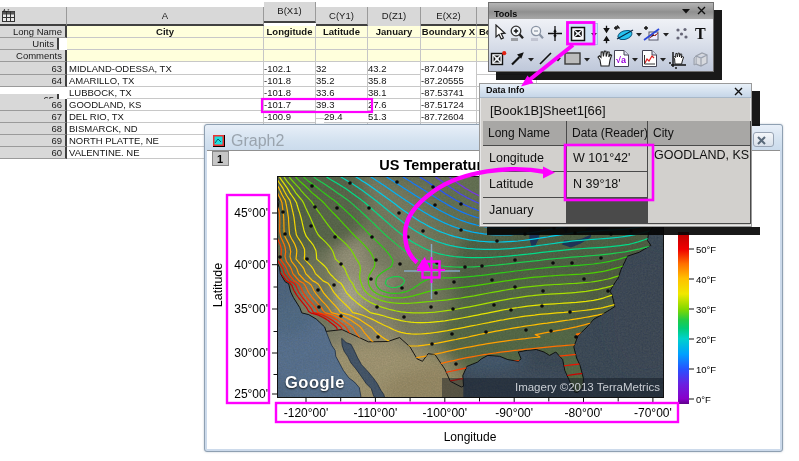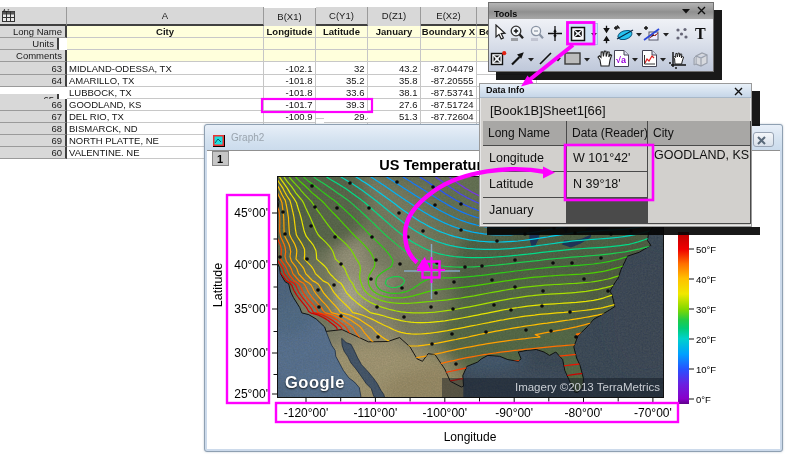--- a/index.html
+++ b/index.html
@@ -6,21 +6,21 @@
 #page{position:relative;width:799px;height:461px}
 #sheet{position:absolute;left:0;top:0;width:537px;height:160px;font-size:9.5px;color:#141414;z-index:1}
 .sh{position:absolute;background:#d8d8d8;text-align:center;border-right:1px solid #9a9a9a;border-bottom:1px solid #9a9a9a;color:#1a1a1a}
 .shc{border-bottom:2px solid #404040}
 .shr{border-right:2px solid #404040;text-align:right;padding-right:3px}
 .sc{position:absolute;background:#fff;border-right:1px solid #c6c6c6;border-bottom:1px solid #c8c8c8;white-space:nowrap;overflow:hidden}
 .yel{background:#ffffdc}
 .bold{font-weight:bold}
 .ctr{text-align:center}
 .lft{text-align:left;padding-left:2px}
-.rgt{text-align:right;padding-right:2.5px}
+.rgt{padding-right:2.5px}
 #gwin{position:absolute;left:204px;top:124px;width:579px;height:328px;background:#ccdaeb;
  border:1px solid #8fa0b2;border-radius:3px;z-index:20;box-shadow:0 0 2px rgba(120,140,160,0.5)}
 #gtitle{position:absolute;left:0;top:0;right:0;height:25px;border-radius:3px 3px 0 0;
  background:linear-gradient(#e8eff8,#d4e2f0 60%,#cbdbec)}
 #gclose{position:absolute;right:8px;top:7px;width:21px;height:15px;border:1px solid #98a4b4;border-radius:3px;
  background:linear-gradient(#f4f7fa,#d8e0ea)}
 #gclient{position:absolute;left:2px;top:25px;width:573px;height:299px;background:#fff;border-top:1.5px solid #909090}
 #lyr1{position:absolute;left:4.5px;top:0px;width:17px;height:15px;background:#c6c6c6;border:1px solid #888;
  font-size:11px;font-weight:bold;text-align:center;line-height:14px;color:#000}
 #cbar{position:absolute;left:678px;top:232px;width:11px;height:172px;z-index:21;
@@ -37,21 +37,21 @@
 .dic{position:absolute;background:#d2d0cd;color:#111;padding-left:6px;line-height:25px;overflow:hidden;white-space:nowrap}
 #dish1{position:absolute;left:752px;top:91px;width:8px;height:35px;background:rgba(5,5,5,0.92);z-index:39}
 #dish2{position:absolute;left:487px;top:227px;width:273px;height:8px;background:rgba(5,5,5,0.92);z-index:39}
 #anno{position:absolute;left:0;top:0;z-index:50;pointer-events:none}
 </style></head>
 <body>
 <div id="page">
 <div id="sheet">
 <div class="sh shc" style="left:0px;top:7px;width:67px;height:19px;line-height:17px"></div>
 <div class="sh shc" style="left:67px;top:7px;width:197px;height:19px;line-height:17px">A</div>
-<div class="sh shc" style="left:264px;top:8px;width:52px;height:21px;line-height:17px">B(X1)</div>
+<div class="sh shc" style="left:264px;top:2px;width:52px;height:21px;line-height:17px">B(X1)</div>
 <div class="sh shc" style="left:316px;top:7px;width:52px;height:19px;line-height:17px">C(Y1)</div>
 <div class="sh shc" style="left:368px;top:7px;width:53px;height:36px;line-height:17px">D(Z1)</div>
 <div class="sh shc" style="left:421px;top:7px;width:56px;height:19px;line-height:17px">E(X2)</div>
 <div class="sh shc" style="left:477px;top:7px;width:60px;height:19px;line-height:17px">F(Y2)</div>
 <div style="position:absolute;left:2px;top:9px;width:14px;height:13px">
 <svg width="14" height="13">
           <rect x="0.5" y="2.5" width="12" height="10" fill="#e8e8e8" stroke="#333"></rect>
 <rect x="0.5" y="2.5" width="12" height="3" fill="#555"></rect>
 <line x1="4.5" y1="2" x2="4.5" y2="12.5" stroke="#333"></line>
           <line x1="8.5" y1="2" x2="8.5" y2="12.5" stroke="#333"></line>
@@ -137,21 +137,21 @@
 <div class="sc rgt" style="left:477px;top:147px;width:60px;height:12px;line-height:12px"></div>
 </div>
 <div id="gwin">
 <div id="gtitle">
 <svg style="position:absolute;left:8px;top:9.5px" width="13" height="13">
 <rect x="0" y="0" width="12" height="12" fill="#000"></rect>
 <rect x="0" y="0" width="11" height="11" fill="#e33"></rect>
 <rect x="1.5" y="1.5" width="8" height="8" fill="#1ae0e0"></rect>
 <path d="M2,8 5,4 8,7" stroke="#066" fill="none"></path>
         </svg>
-<span style="position:absolute;left:26px;top:7px;font-size:10px;color:#9aa4ae">Graph2</span>
+<span style="position:absolute;left:26px;top:7px;font-size:16px;color:#9aa4ae">Graph2</span>
 <div id="gclose"><svg width="9" height="9" style="margin:2.5px">
             <path d="M1,1 8,8 M8,1 1,8" stroke="#5a6a7a" stroke-width="2"></path>
           </svg></div>
 </div>
 <div id="gclient">
 <div id="lyr1">1</div>
 <div style="position:absolute;left:96px;top:6px;width:340px;text-align:center;font-size:14.5px;font-weight:bold;color:#000">US Temperature in January</div>
 </div>
 </div>
 <svg id="gaxes" width="579" height="328" viewBox="0 0 579 328" style="position:absolute;left:204px;top:124px;z-index:21;pointer-events:none" font-family="Liberation Sans, sans-serif" fill="#000">

